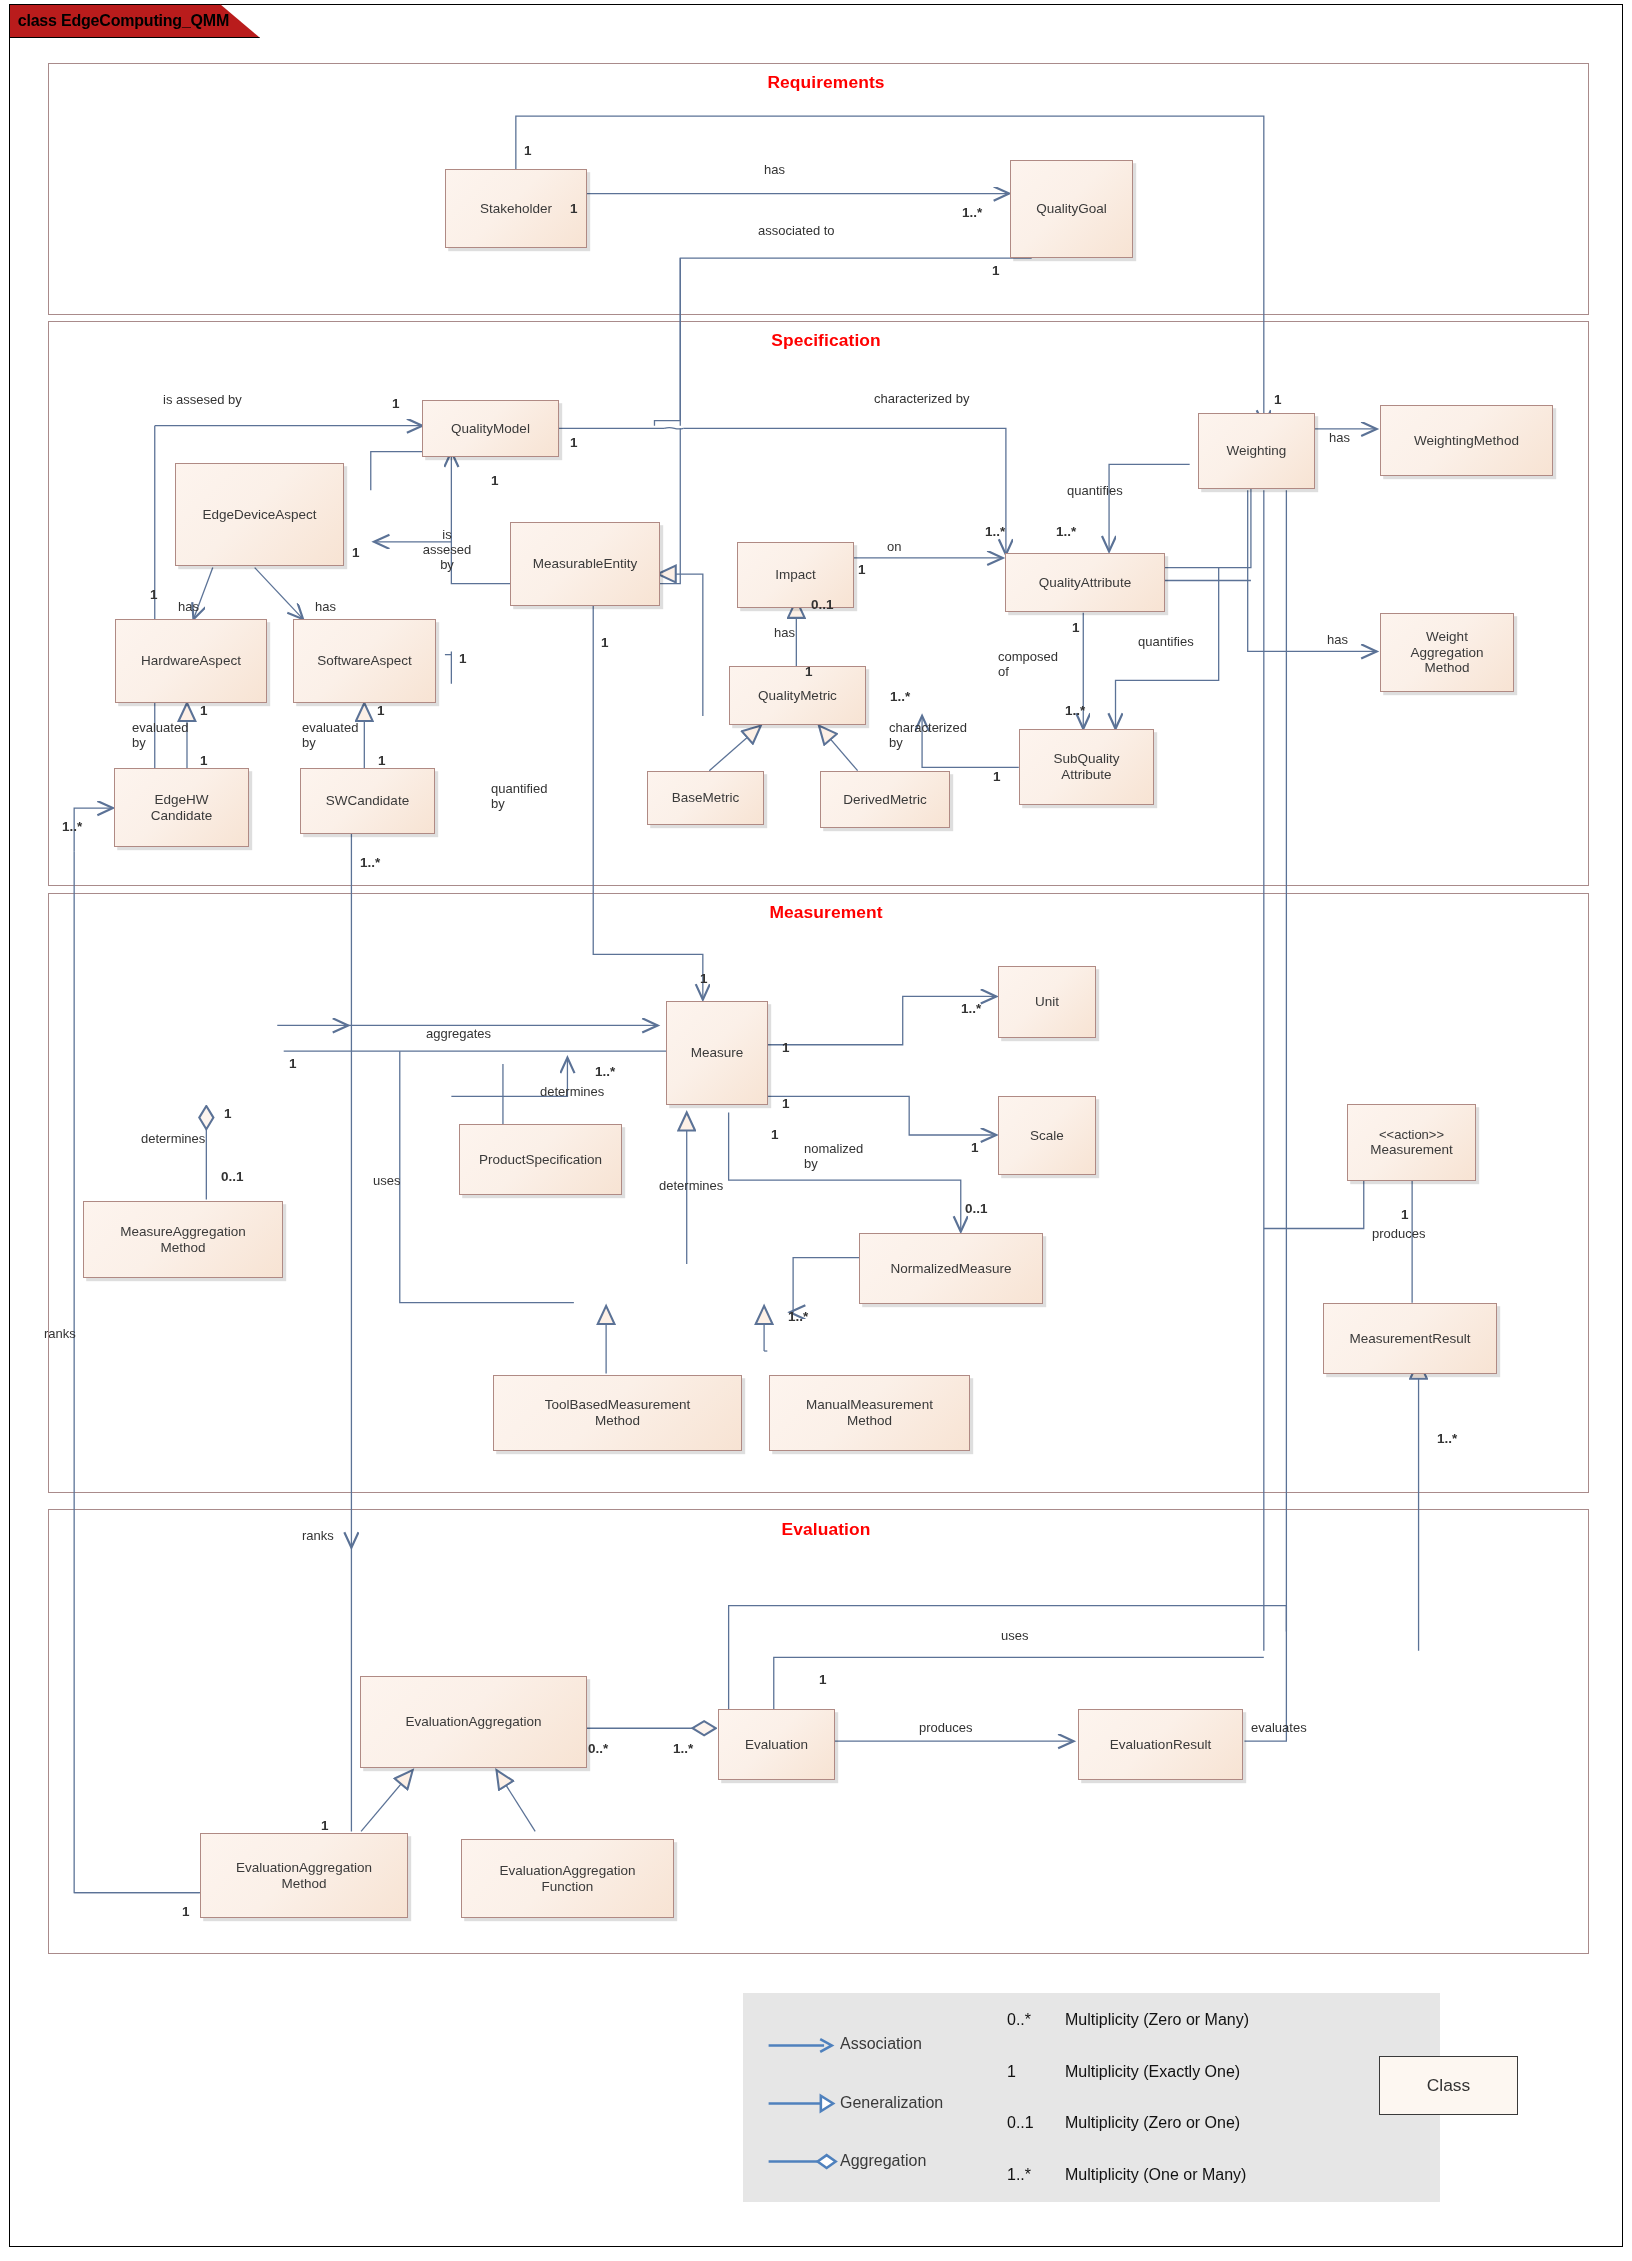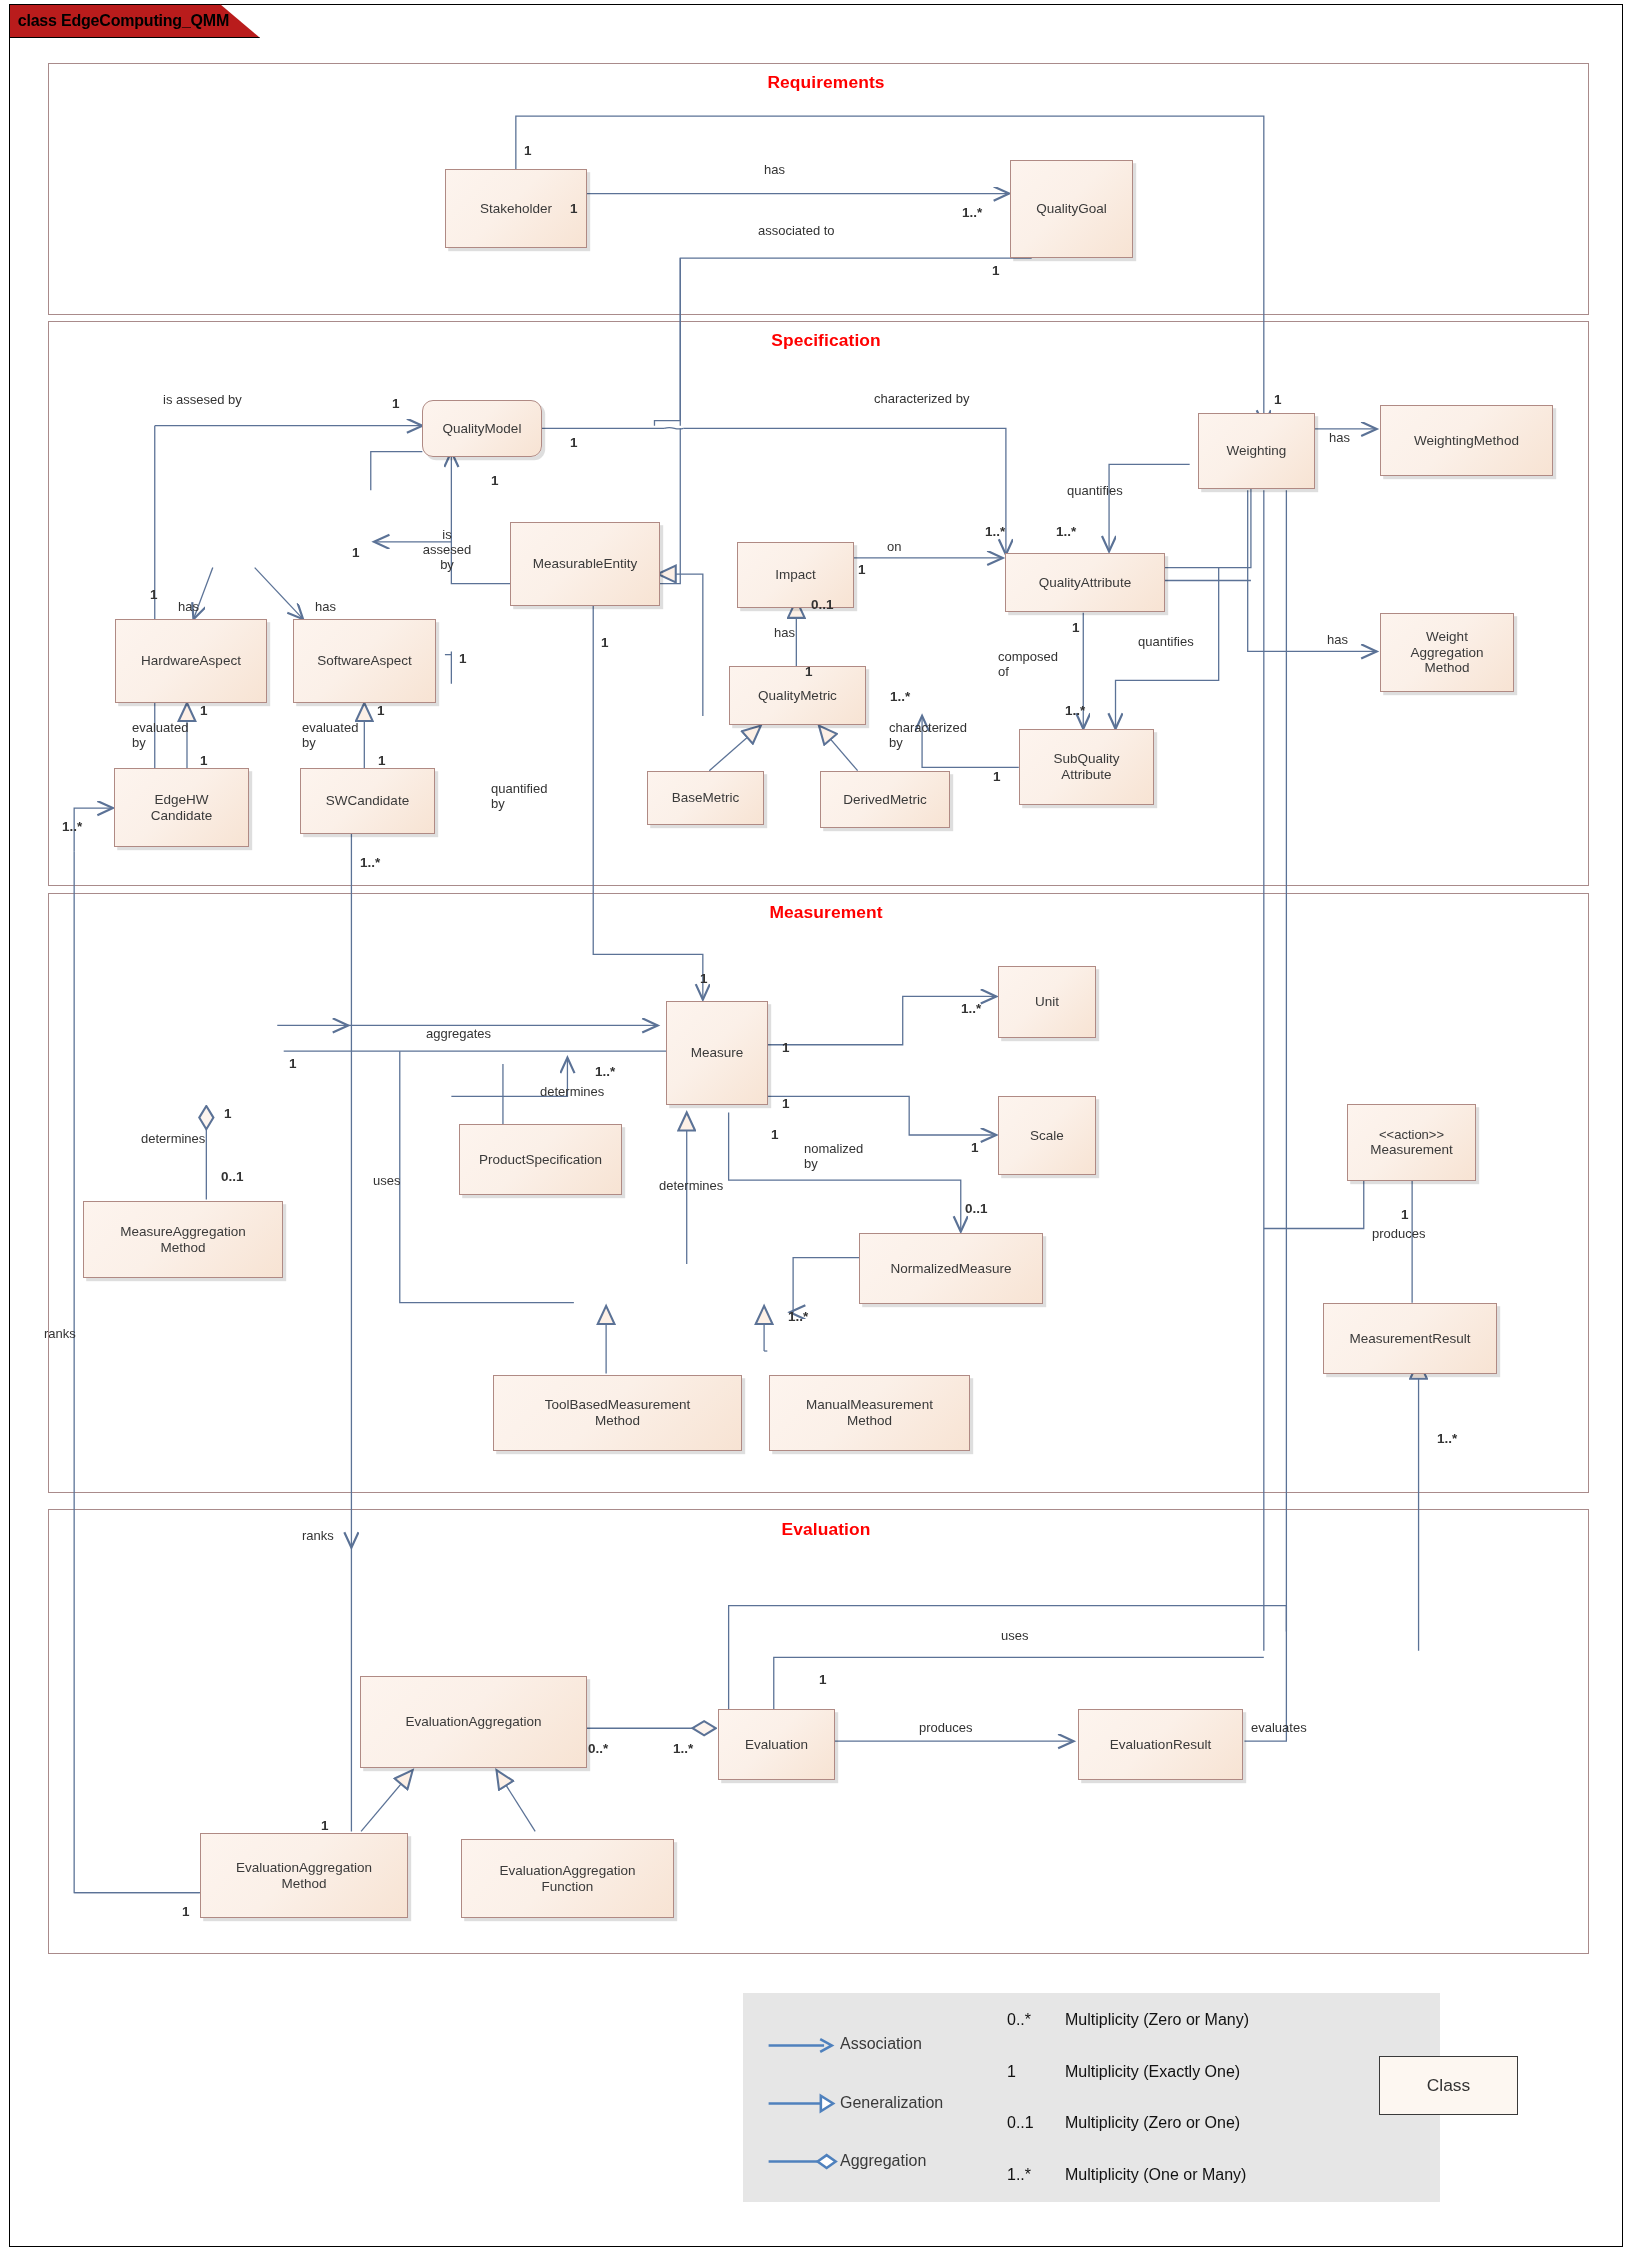--- a/index.html
+++ b/index.html
@@ -191,24 +191,27 @@
   </svg>
 
   <div class="cls" style="left:445px;top:169px;width:142px;height:79px;">
     <span>Stakeholder</span>
     </div>
 
   <div class="cls" style="left:1010px;top:160px;width:123px;height:98px;">
     <span>QualityGoal</span>
     </div>
 
-  <div class="cls" style="left:422px;top:400px;width:120px;height:57px;border-radius:11px;">
+  <div class="cls" style="left:422px;top:400px;width:137px;height:57px;">
     <span>QualityModel</span>
     </div>
 
+  <div class="cls" style="left:175px;top:463px;width:169px;height:103px;">
+    <span>EdgeDeviceAspect</span>
+    </div>
 
   <div class="cls" style="left:115px;top:619px;width:152px;height:84px;">
     <span>HardwareAspect</span>
     </div>
 
   <div class="cls" style="left:293px;top:619px;width:143px;height:84px;text-align:center;">
     <span>SoftwareAspect</span>
     </div>
 
   <div class="cls" style="left:114px;top:768px;width:135px;height:79px;">

